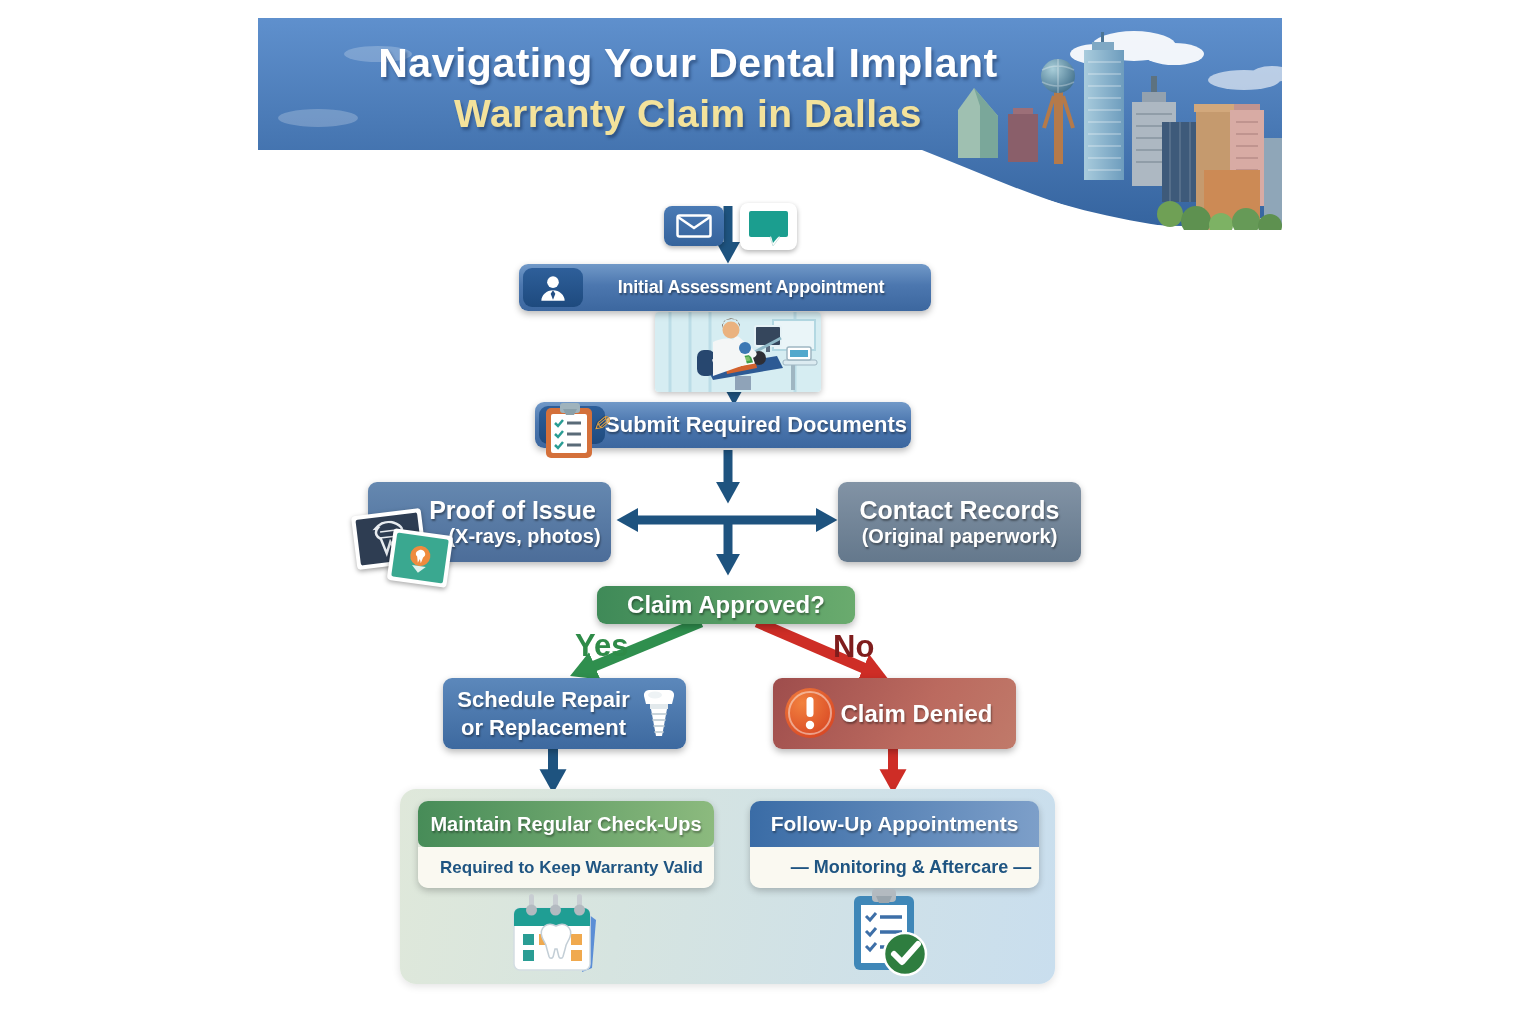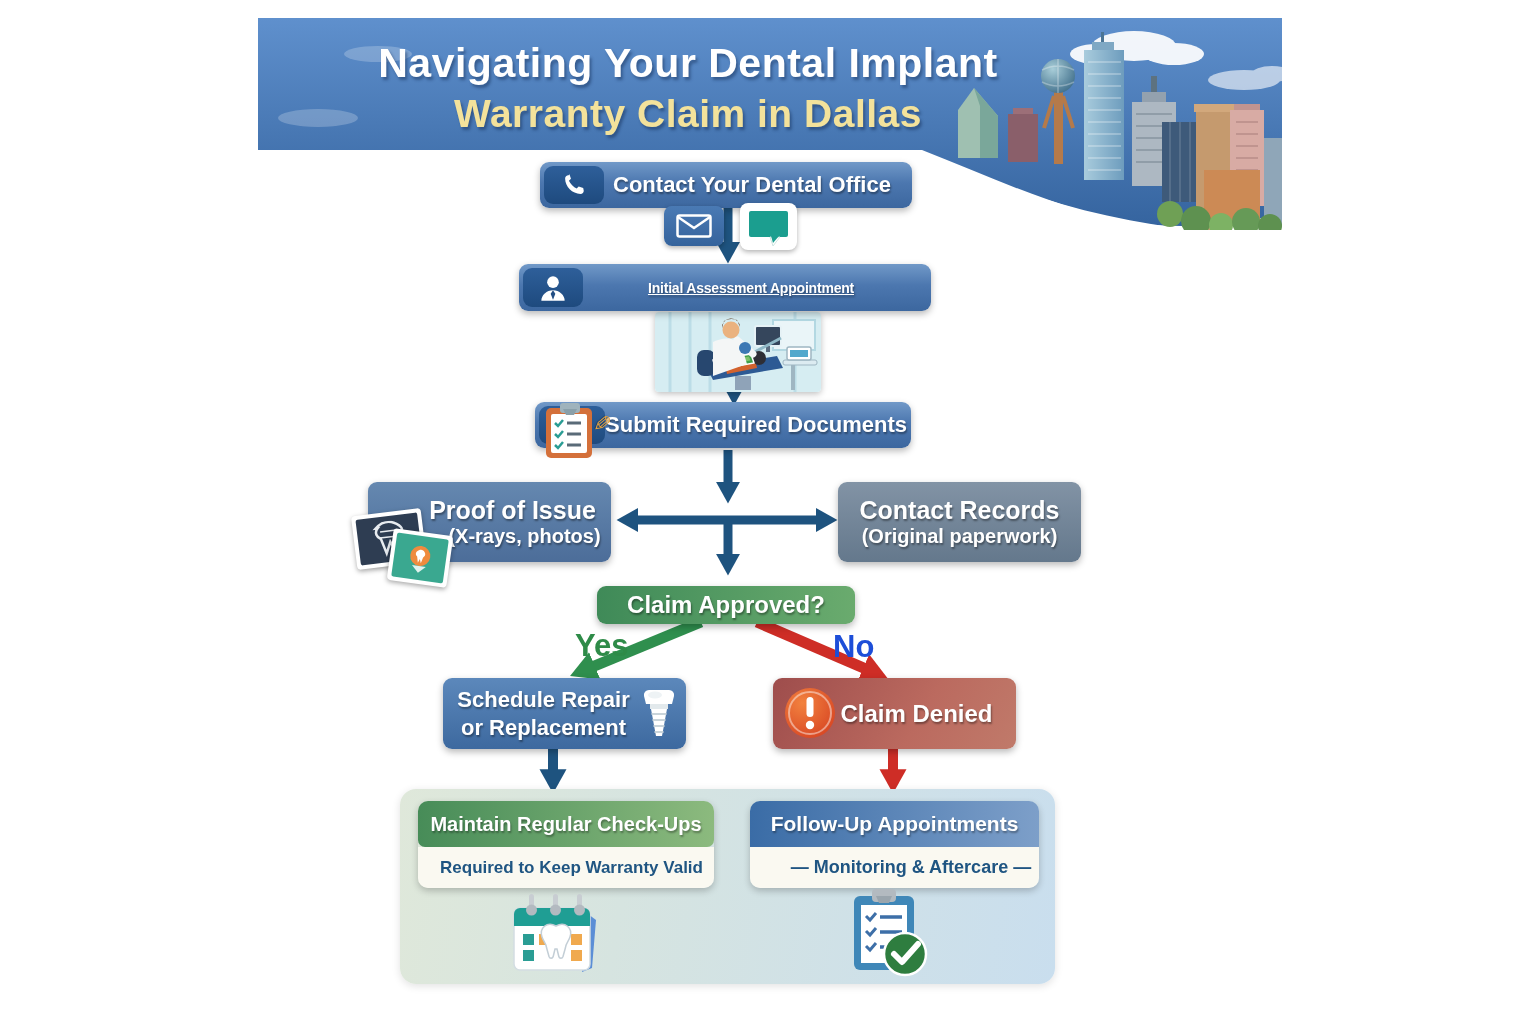--- a/index.html
+++ b/index.html
@@ -24,21 +24,21 @@
        box-shadow:0 3px 7px rgba(0,0,0,.28);
        text-shadow:1px 2px 2px rgba(0,0,0,.38);}
   .bar-blue{background:linear-gradient(180deg,#7199c8 0%,#4c77af 45%,#3c679f 100%);}
   .chip{position:absolute;left:4px;top:4px;bottom:4px;width:60px;border-radius:9px;
         background:linear-gradient(180deg,#2e5f9a,#1e4a7e);
         display:flex;align-items:center;justify-content:center;}
   .step-label{padding-left:52px;font-size:22px;}
 
   #contact-box{left:540px;top:162px;width:372px;height:46px;}
   #assessment-box{left:519px;top:264px;width:412px;height:47px;}
-  #assessment-box .step-label{font-size:14px;letter-spacing:-.2px;text-decoration:underline;}
+  #assessment-box .step-label{font-size:18px;letter-spacing:-.2px;}
   #submit-box{left:535px;top:402px;width:376px;height:46px;}
   #submit-box .chip{width:66px;}
 
   
   #envelope-tile{left:664px;top:206px;width:60px;height:40px;border-radius:8px;z-index:3;
      background:linear-gradient(180deg,#4a7ab4,#35639c);box-shadow:0 2px 5px rgba(0,0,0,.3);
      display:flex;align-items:center;justify-content:center;}
   #chat-tile{left:740px;top:203px;width:57px;height:47px;border-radius:8px;z-index:3;
      background:#ffffff;box-shadow:0 2px 5px rgba(0,0,0,.3);
      display:flex;align-items:center;justify-content:center;}
@@ -70,21 +70,21 @@
       display:flex;align-items:center;justify-content:center;}
   #polaroid-photo{left:36px;top:26px;width:52px;height:44px;transform:rotate(8deg);}
   #polaroid-photo .inner{width:52px;height:44px;background:#3aa890;border-radius:2px;
       display:flex;align-items:center;justify-content:center;}
 
   
   #approved-box{left:597px;top:586px;width:258px;height:38px;font-size:24px;
      background:linear-gradient(90deg,#3f8a58,#6aab6e);}
   .branch-label{position:absolute;z-index:3;font-size:31px;font-weight:bold;}
   #yes-label{left:575px;top:628px;color:#2e8b48;}
-  #no-label{left:833px;top:629px;color:#1d4ed8;}
+  #no-label{left:833px;top:629px;color:#7f1d1d;}
 
   #schedule-box{left:443px;top:678px;width:243px;height:71px;
      background:linear-gradient(180deg,#5c88bb 0%,#3d699f 100%);}
   #schedule-box .txt{font-size:22px;line-height:1.25;text-align:center;padding-right:42px;}
   #implant-icon{position:absolute;right:8px;top:10px;}
 
   #denied-box{left:773px;top:678px;width:243px;height:71px;
      background:linear-gradient(120deg,#9e4d4c 0%,#bb6a5f 60%,#c07a6a 100%);}
   #denied-box .txt{font-size:24px;padding-left:12px;}
   #alert-icon{position:absolute;left:10px;top:8px;}
@@ -207,28 +207,20 @@
       <path d="M728,520 H636" marker-end="url(#mb)"></path>
       <path d="M728,520 H818" marker-end="url(#mb)"></path>
       <path d="M728,524 V556" marker-end="url(#mb)"></path>
     </g>
     <path d="M701,622 L592,667" stroke="#2f8f4e" stroke-width="11" fill="none" marker-end="url(#mg)"></path>
     <path d="M757,622 L866,669" stroke="#ce2d26" stroke-width="11" fill="none" marker-end="url(#mr)"></path>
     <path d="M553,749 V772" stroke="#1e537f" stroke-width="10" fill="none" marker-end="url(#mb)"></path>
     <path d="M893,749 V772" stroke="#ce2d26" stroke-width="10" fill="none" marker-end="url(#mr)"></path>
   </svg>
 
-  <div class="bar bar-blue" id="contact-box">
-    <div class="chip">
-      <svg width="26" height="26" viewBox="0 0 24 24">
-        <path d="M7,3 C5,3 3.8,4.2 3.8,6 c0,7.5 6.7,14.2 14.2,14.2 1.8,0 3,-1.2 3,-3 l-0.5,-2.4 -4.2,-1.4 -1.8,1.9 c-2.9,-1.3 -5.9,-4.3 -7.2,-7.2 l1.9,-1.8 -1.4,-4.2 Z" fill="#ffffff"></path>
-      </svg>
-    </div>
-    <span class="step-label">Contact Your Dental Office</span>
-  </div>
 
   <div class="abs" id="envelope-tile">
     <svg width="36" height="24" viewBox="0 0 36 24">
       <rect x="1.5" y="1.5" width="33" height="21" rx="2" fill="none" stroke="#ffffff" stroke-width="2.5"></rect>
       <path d="M2,3 L18,14 L34,3" fill="none" stroke="#ffffff" stroke-width="2.5"></path>
     </svg>
   </div>
   <div class="abs" id="chat-tile">
     <svg width="45" height="38" viewBox="0 0 45 38">
       <rect x="3" y="3" width="39" height="26" rx="2" fill="#1b9e8f"></rect>

